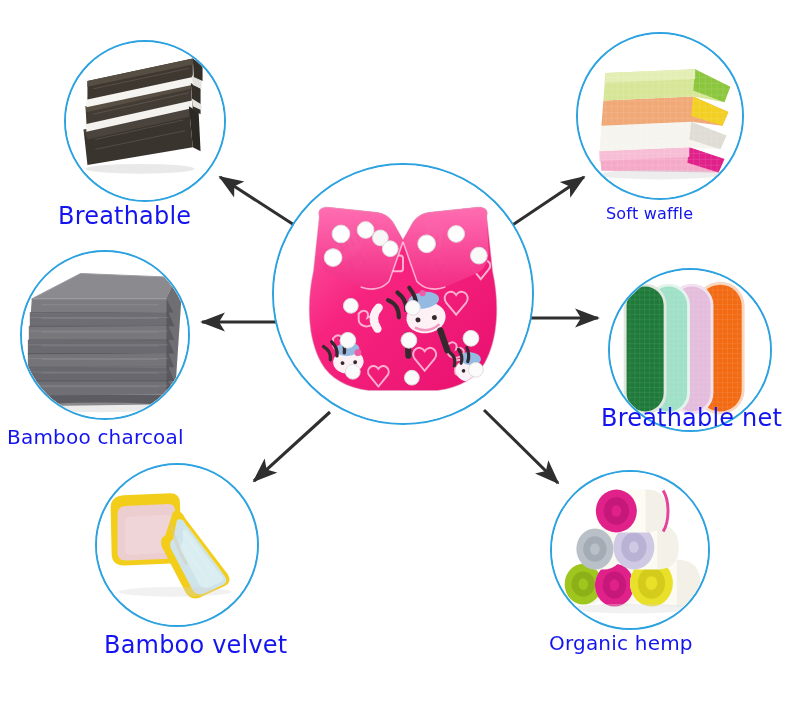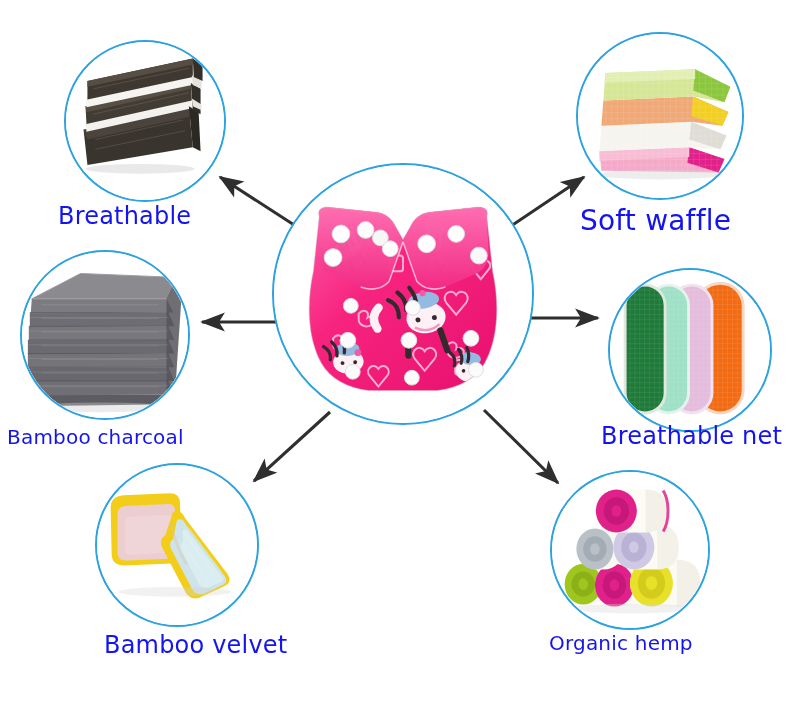--- a/index.html
+++ b/index.html
@@ -287,21 +287,21 @@
             <path d="M24,32 L116,28 L152,46 L146,62 L114,56 L22,60 Z" fill="#d6e697"></path>
             <path d="M116,28 L152,46 L146,62 L114,50 Z" fill="#8cc63f"></path>
             <path d="M24,32 L116,28 L116,38 L24,42 Z" fill="#e2eeb4"></path>
             <rect x="22" y="28" width="128" height="30" fill="url(#waffle)" opacity="0.35"></rect>
           </g>
 
           <ellipse cx="80" cy="136" rx="62" ry="5" fill="#d3d3d3" opacity="0.4"></ellipse>
         </g>
       </svg>
     </div>
-    <div class="label" style="left:580px; top:204px; font-size:28px;">Soft waffle</div>
+    <div class="label" style="left:606px; top:204px; font-size:16px;">Soft waffle</div>
   </div>
 
   <div class="node">
     <div class="circle-frame" style="left:608px; top:268px; width:164px; height:164px; border:2px solid #2ca2e0;">
       <svg class="circle-art" viewBox="0 0 164 164">
         <rect width="164" height="164" fill="#ffffff"></rect>
         <defs>
           <pattern id="mesh" width="5" height="5" patternUnits="userSpaceOnUse">
             <path d="M0,0 H5 M0,0 V5" stroke="#ffffff" stroke-width="0.8" opacity="0.45"></path>
           </pattern>
@@ -327,21 +327,21 @@
           </g>
 
           <g>
             <rect x="14" y="14" width="44" height="134" rx="22" fill="#dfe7df"></rect>
             <rect x="17" y="17" width="38" height="128" rx="19" fill="#1f7a3a"></rect>
             <rect x="17" y="17" width="38" height="128" rx="19" fill="url(#mesh)" opacity="0.4"></rect>
           </g>
         </g>
       </svg>
     </div>
-    <div class="label" style="left:601px; top:422px; font-size:24px;">Breathable net</div>
+    <div class="label" style="left:601px; top:404px; font-size:24px;">Breathable net</div>
   </div>
 
   <div class="node">
     <div class="circle-frame" style="left:20px; top:250px; width:170px; height:170px; border:2px solid #2ca2e0;">
       <svg class="circle-art" viewBox="0 0 170 170">
         <rect width="170" height="170" fill="#ffffff"></rect>
         <g transform="translate(0,6)">
 
           <g>
             <path d="M6,140 L150,140 L156,150 L4,152 Z" fill="#5c5c62"></path>

